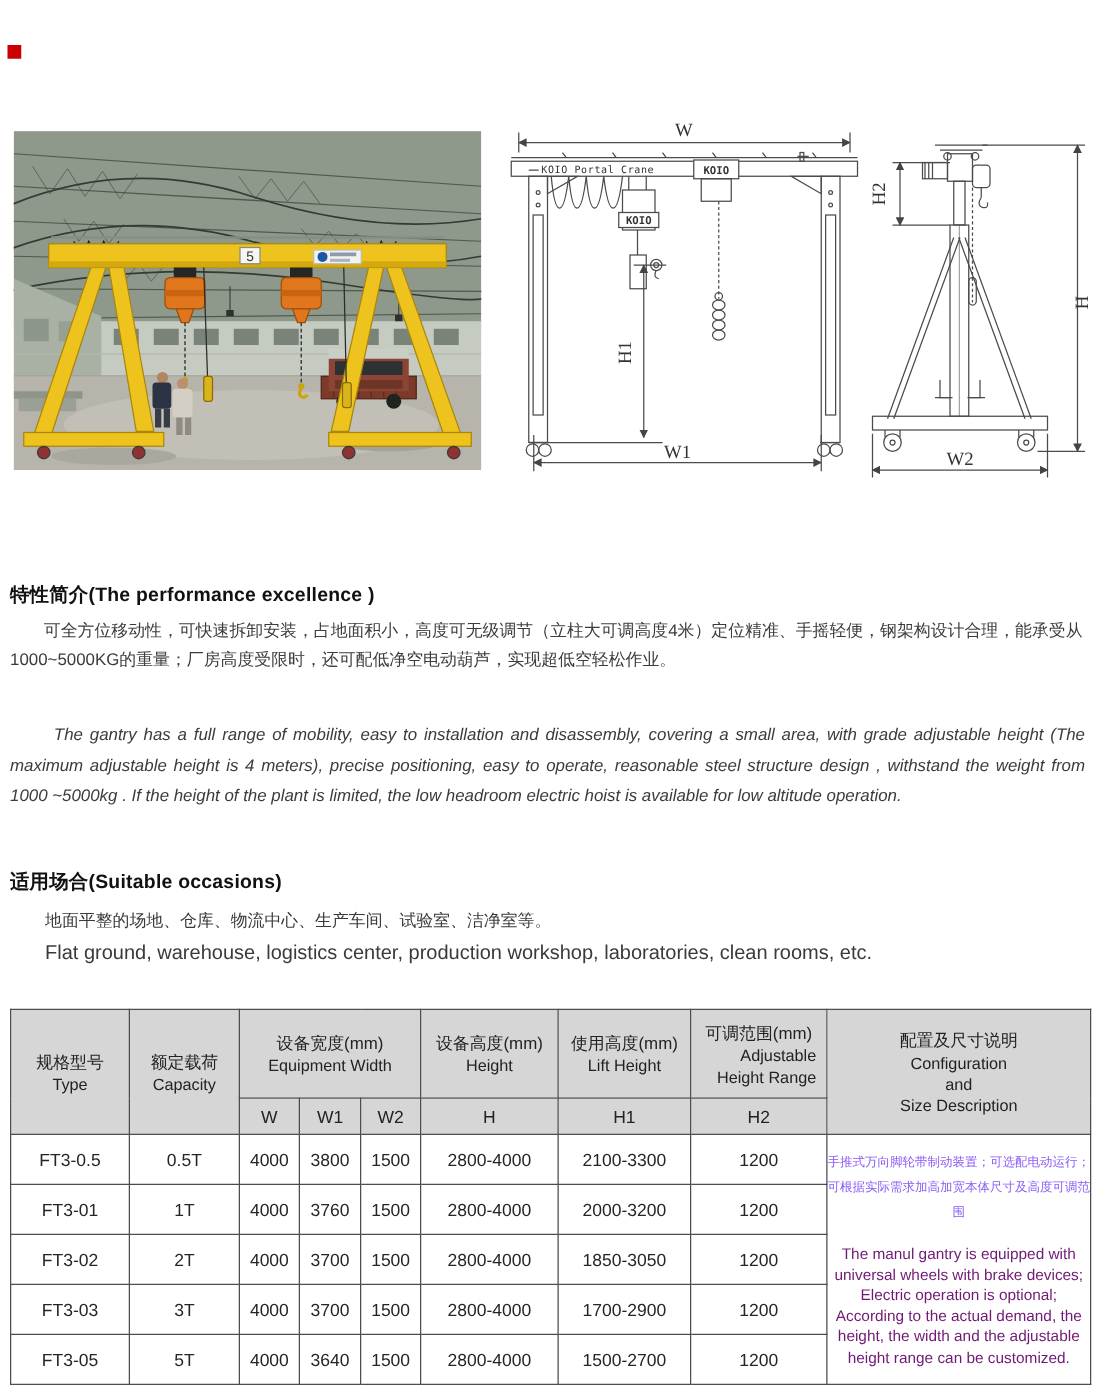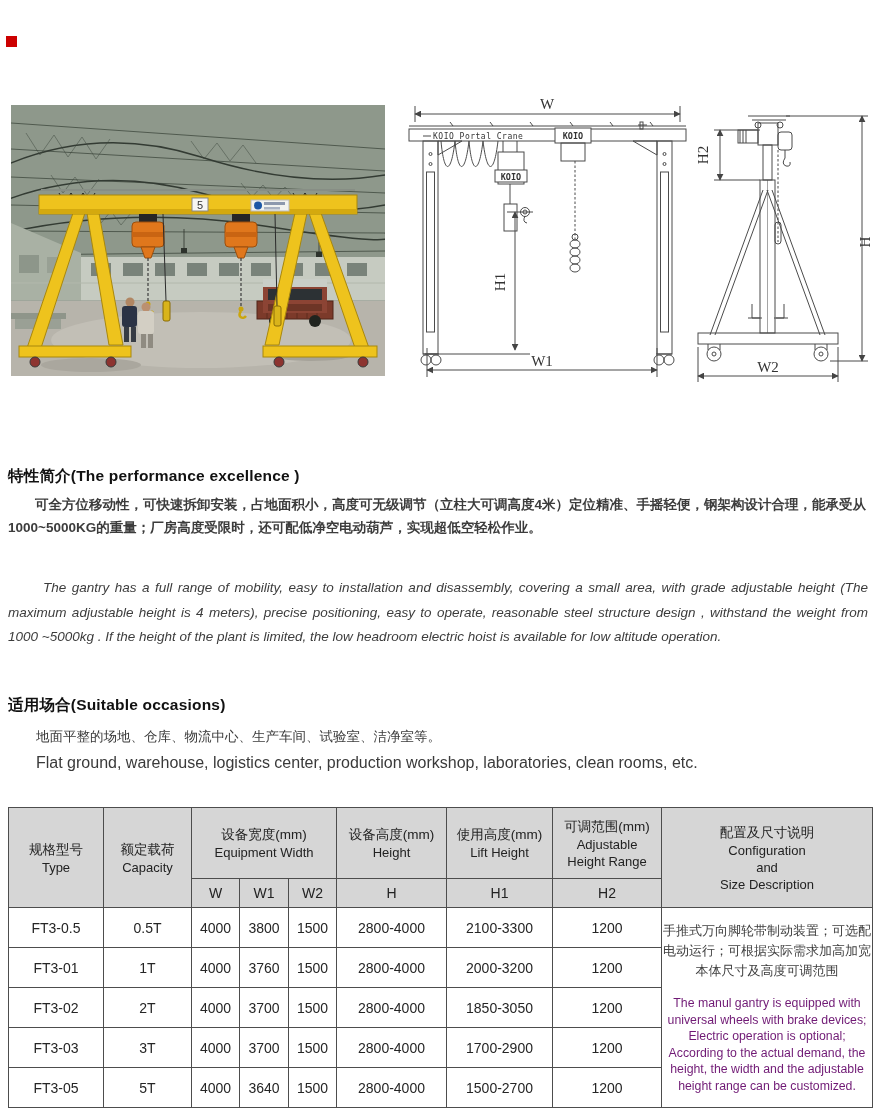--- a/index.html
+++ b/index.html
@@ -7,36 +7,36 @@
         font-family:"Liberation Sans","DejaVu Sans",sans-serif;color:#3a3a3a;}
   .abs{position:absolute;}
   .red-marker{left:6px;top:36px;width:11px;height:11px;}
   .photo-wrap{left:11px;top:105px;width:374px;height:271px;}
   .draw1{left:405px;top:92px;width:285px;height:292px;}
   .draw2{left:690px;top:92px;width:185px;height:300px;}
   .h-sec{left:8px;font-size:15.5px;font-weight:bold;color:#111;letter-spacing:.2px;}
   .h1-sec{top:466px;}
   .h2-sec{top:695px;}
   .para{left:8px;width:860px;color:#3c3c3c;}
-  .para-zh1{top:493px;font-size:13.5px;line-height:23px;text-indent:2em;font-weight:bold;}
+  .para-zh1{top:493px;font-size:13.5px;line-height:23px;text-indent:2em;}
   .para-en1{top:576px;font-size:13.5px;line-height:24.5px;text-indent:2.6em;text-align:justify;font-style:italic;}
   .line-zh2{left:36px;top:728px;font-size:13.5px;}
   .line-en2{left:36px;top:754px;font-size:16px;}
   table.spec{left:8px;top:807px;width:864px;border-collapse:collapse;table-layout:fixed;
              font-size:14px;color:#252525;}
   table.spec th,table.spec td{border:1px solid #4d4d4d;text-align:center;vertical-align:middle;
              padding:0;overflow:hidden;}
   table.spec thead th{background:#d6d6d6;font-weight:normal;color:#222;}
   .th-zh{font-size:13.5px;line-height:19px;}
   .th-en{font-size:13px;line-height:17px;}
   .sub-row th{height:28px;font-size:14px;background:#d6d6d6;}
   .hdr-row th{height:70px;}
   tr.data-row td{height:39px;background:#fff;}
   td.config-cell{vertical-align:top;text-align:left;padding:6px 6px 0 10px;background:#fff;}
-  .cfg-zh{font-size:13px;line-height:20px;color:#404040;}
+  .cfg-zh{font-size:10px;line-height:20px;color:#8b5cf6;}
   .cfg-en{font-size:12.3px;line-height:16.5px;color:#701a75;margin-top:14px;}
   svg text{fill:#333;}
   .dim-label{font-family:"Liberation Serif","DejaVu Serif",serif;font-size:15px;}
   .cad-small{font-family:"DejaVu Sans Mono","Liberation Mono",monospace;font-size:8px;letter-spacing:.5px;}
   .cad-box{font-family:"DejaVu Sans Mono","Liberation Mono",monospace;font-size:8.5px;font-weight:bold;}
 </style>
 </head>
 <body>
 
 <div class="page">
@@ -333,21 +333,21 @@
         <th>
           <div class="th-zh">设备高度(mm)</div>
           <div class="th-en">Height</div>
         </th>
         <th>
           <div class="th-zh">使用高度(mm)</div>
           <div class="th-en">Lift Height</div>
         </th>
         <th>
           <div class="th-zh">可调范围(mm)</div>
-          <div class="th-en" style="width:92px;margin:0 auto;">Adjustable Height Range</div>
+          <div class="th-en" style="width:92px;margin:0 auto;text-align:right;">Adjustable Height Range</div>
         </th>
         <th rowspan="2">
           <div class="th-zh">配置及尺寸说明</div>
           <div class="th-en">Configuration</div>
           <div class="th-en">and</div>
           <div class="th-en">Size Description</div>
         </th>
       </tr>
       <tr class="sub-row">
         <th>W</th>

